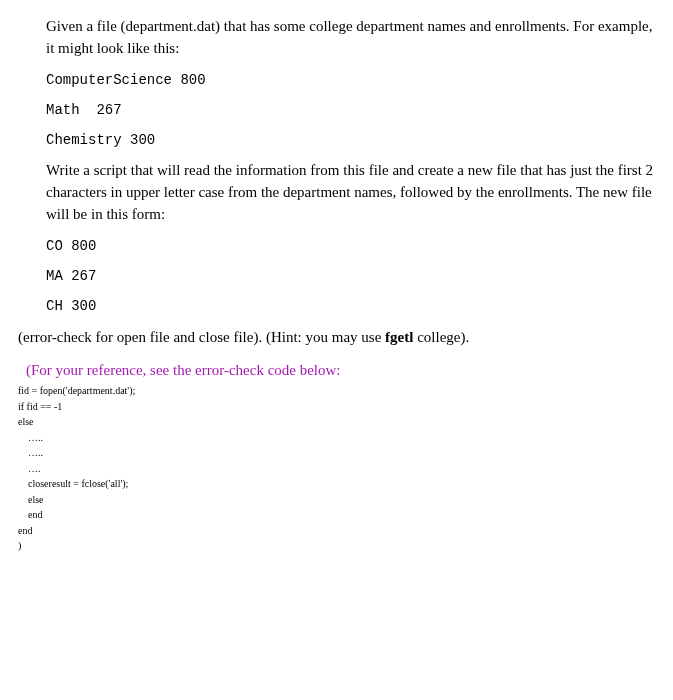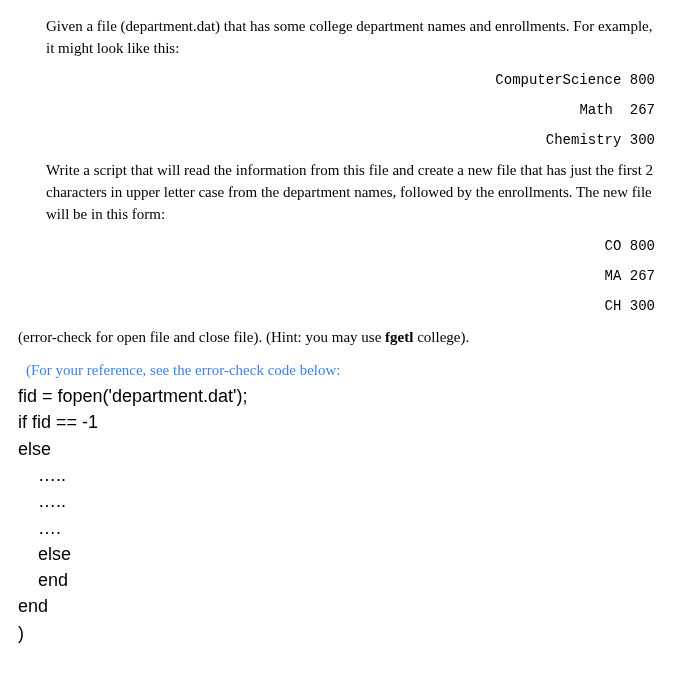--- a/index.html
+++ b/index.html
@@ -17,31 +17,30 @@
       margin: 6px 0 10px 28px;
     }
     .para-outdent {
       margin: 6px 0 10px 0;
     }
     .mono {
       font-family: "Courier New", Courier, monospace;
       font-size: 14px;
       white-space: pre;
       margin: 10px 0 10px 28px;
-      text-align: right;
     }
     .mono-block {
-      font-family: Liberation Sans, sans-serif;
-      font-size: 18px;
+      font-family: Liberation Serif, serif;
+      font-size: 10px;
       white-space: pre;
       margin: 2px 0 2px 0;
       line-height: 1.35;
     }
     .red {
-      color: #3b82f6;
+      color: #a21caf;
       margin: 12px 0 0 8px;
     }
     .code-wrap {
       margin-left: 0;
     }
     .bold {
       font-weight: bold;
     }
   </style>
 </head>
@@ -65,18 +64,19 @@
 
 <div class="red">  (For your reference,  see the error-check code below:</div>
 
 <div class="code-wrap">
   <div class="mono-block">fid = fopen('department.dat');</div>
   <div class="mono-block">if fid == -1</div>
   <div class="mono-block">else</div>
   <div class="mono-block">    …..</div>
   <div class="mono-block">    …..</div>
   <div class="mono-block">    ….</div>
+  <div class="mono-block">    closeresult = fclose('all');</div>
   <div class="mono-block">    else</div>
   <div class="mono-block">    end</div>
   <div class="mono-block">end</div>
   <div class="mono-block"></div>
   <div class="mono-block">)</div>
 </div>
 
 </body></html>

